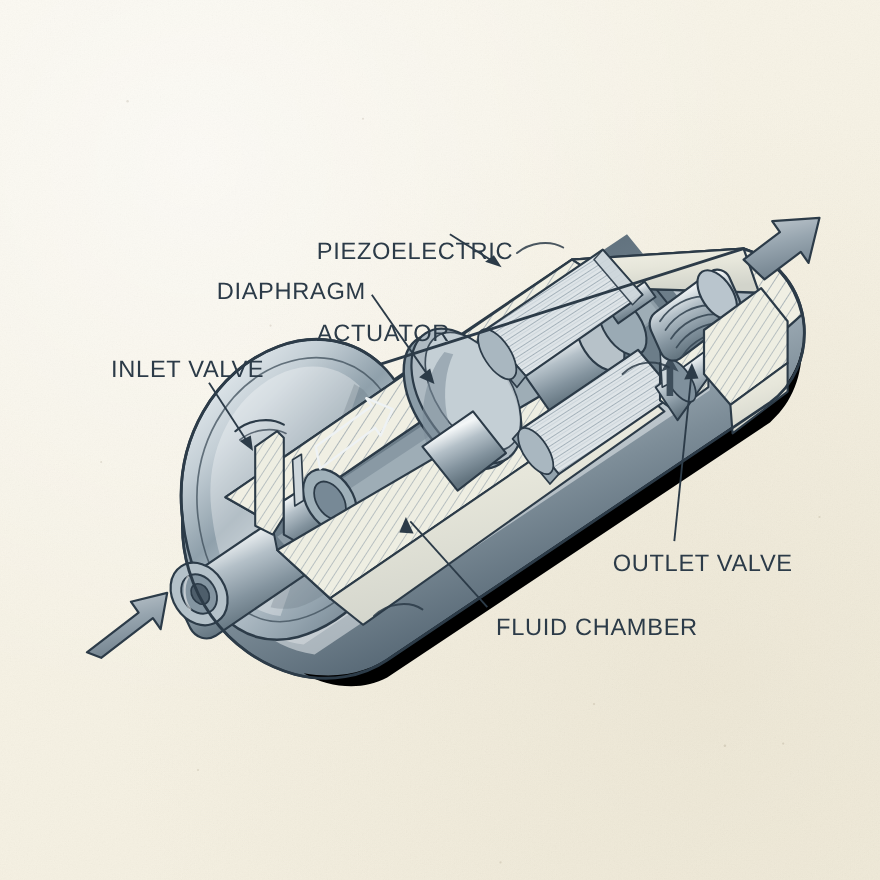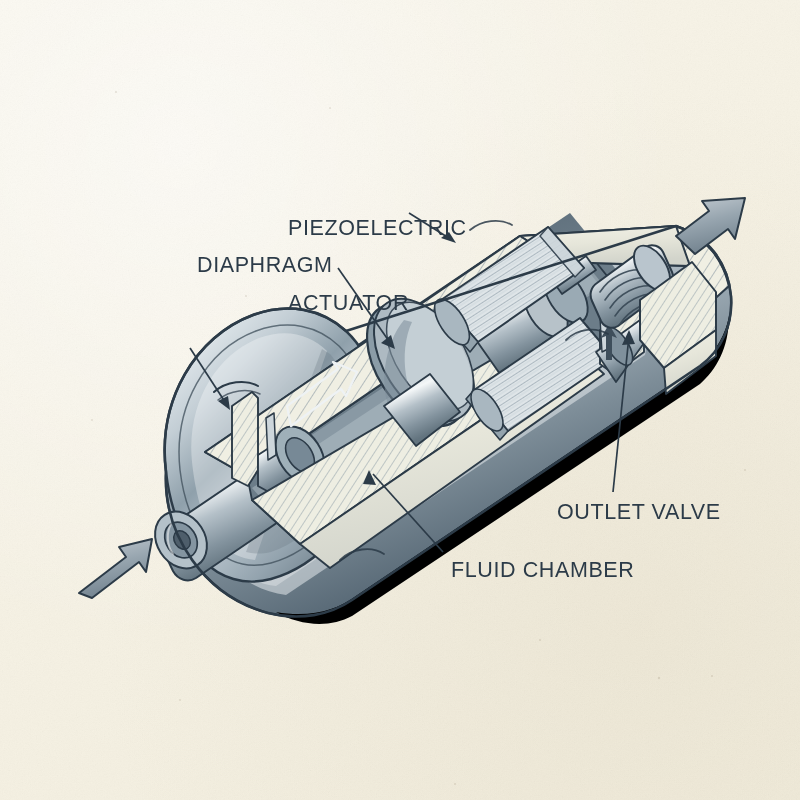--- a/index.html
+++ b/index.html
@@ -319,18 +319,19 @@
     </g>
   </svg>
 
   <div class="lbl" style="left:288px;top:166px;">
     <div>PIEZOELECTRIC</div>
     <div>ACTUATOR</div>
   </div>
 
   <div class="lbl" style="left:197px;top:253px;">DIAPHRAGM</div>
 
+  <div class="lbl" style="left:101px;top:324px;">INLET VALVE</div>
 
   <div class="lbl" style="left:451px;top:558px;">FLUID CHAMBER</div>
 
   <div class="lbl" style="left:557px;top:500px;">OUTLET VALVE</div>
 
 </div>
 
 </body></html>

